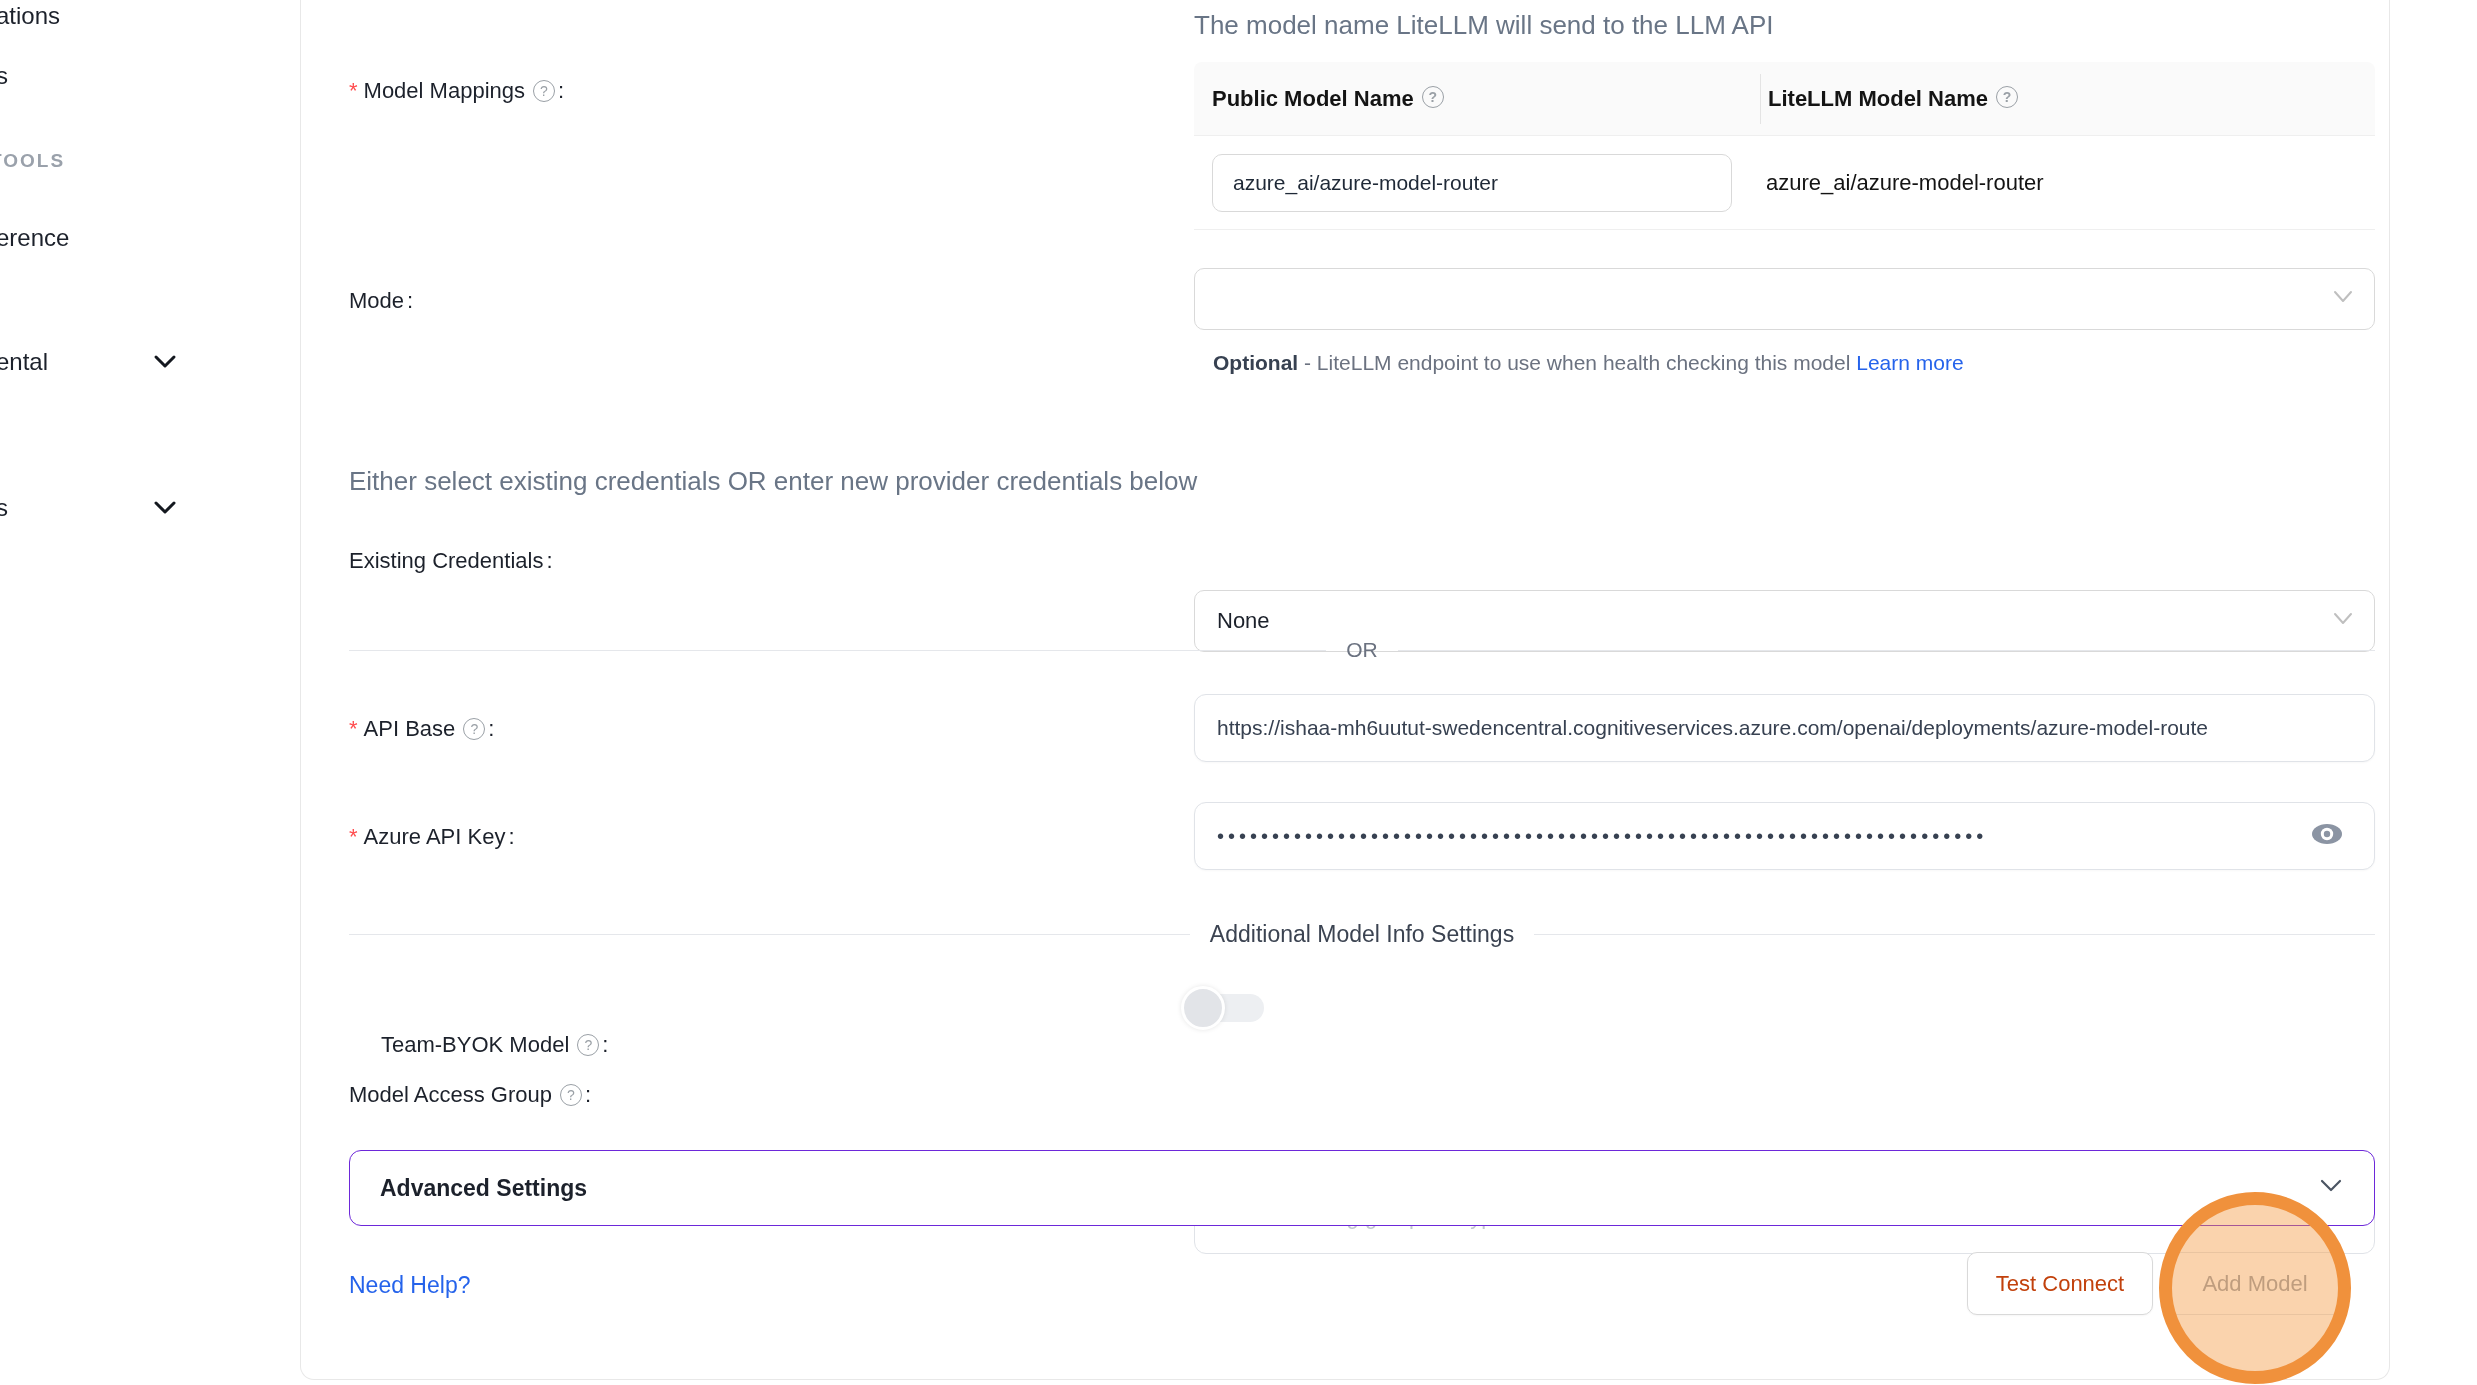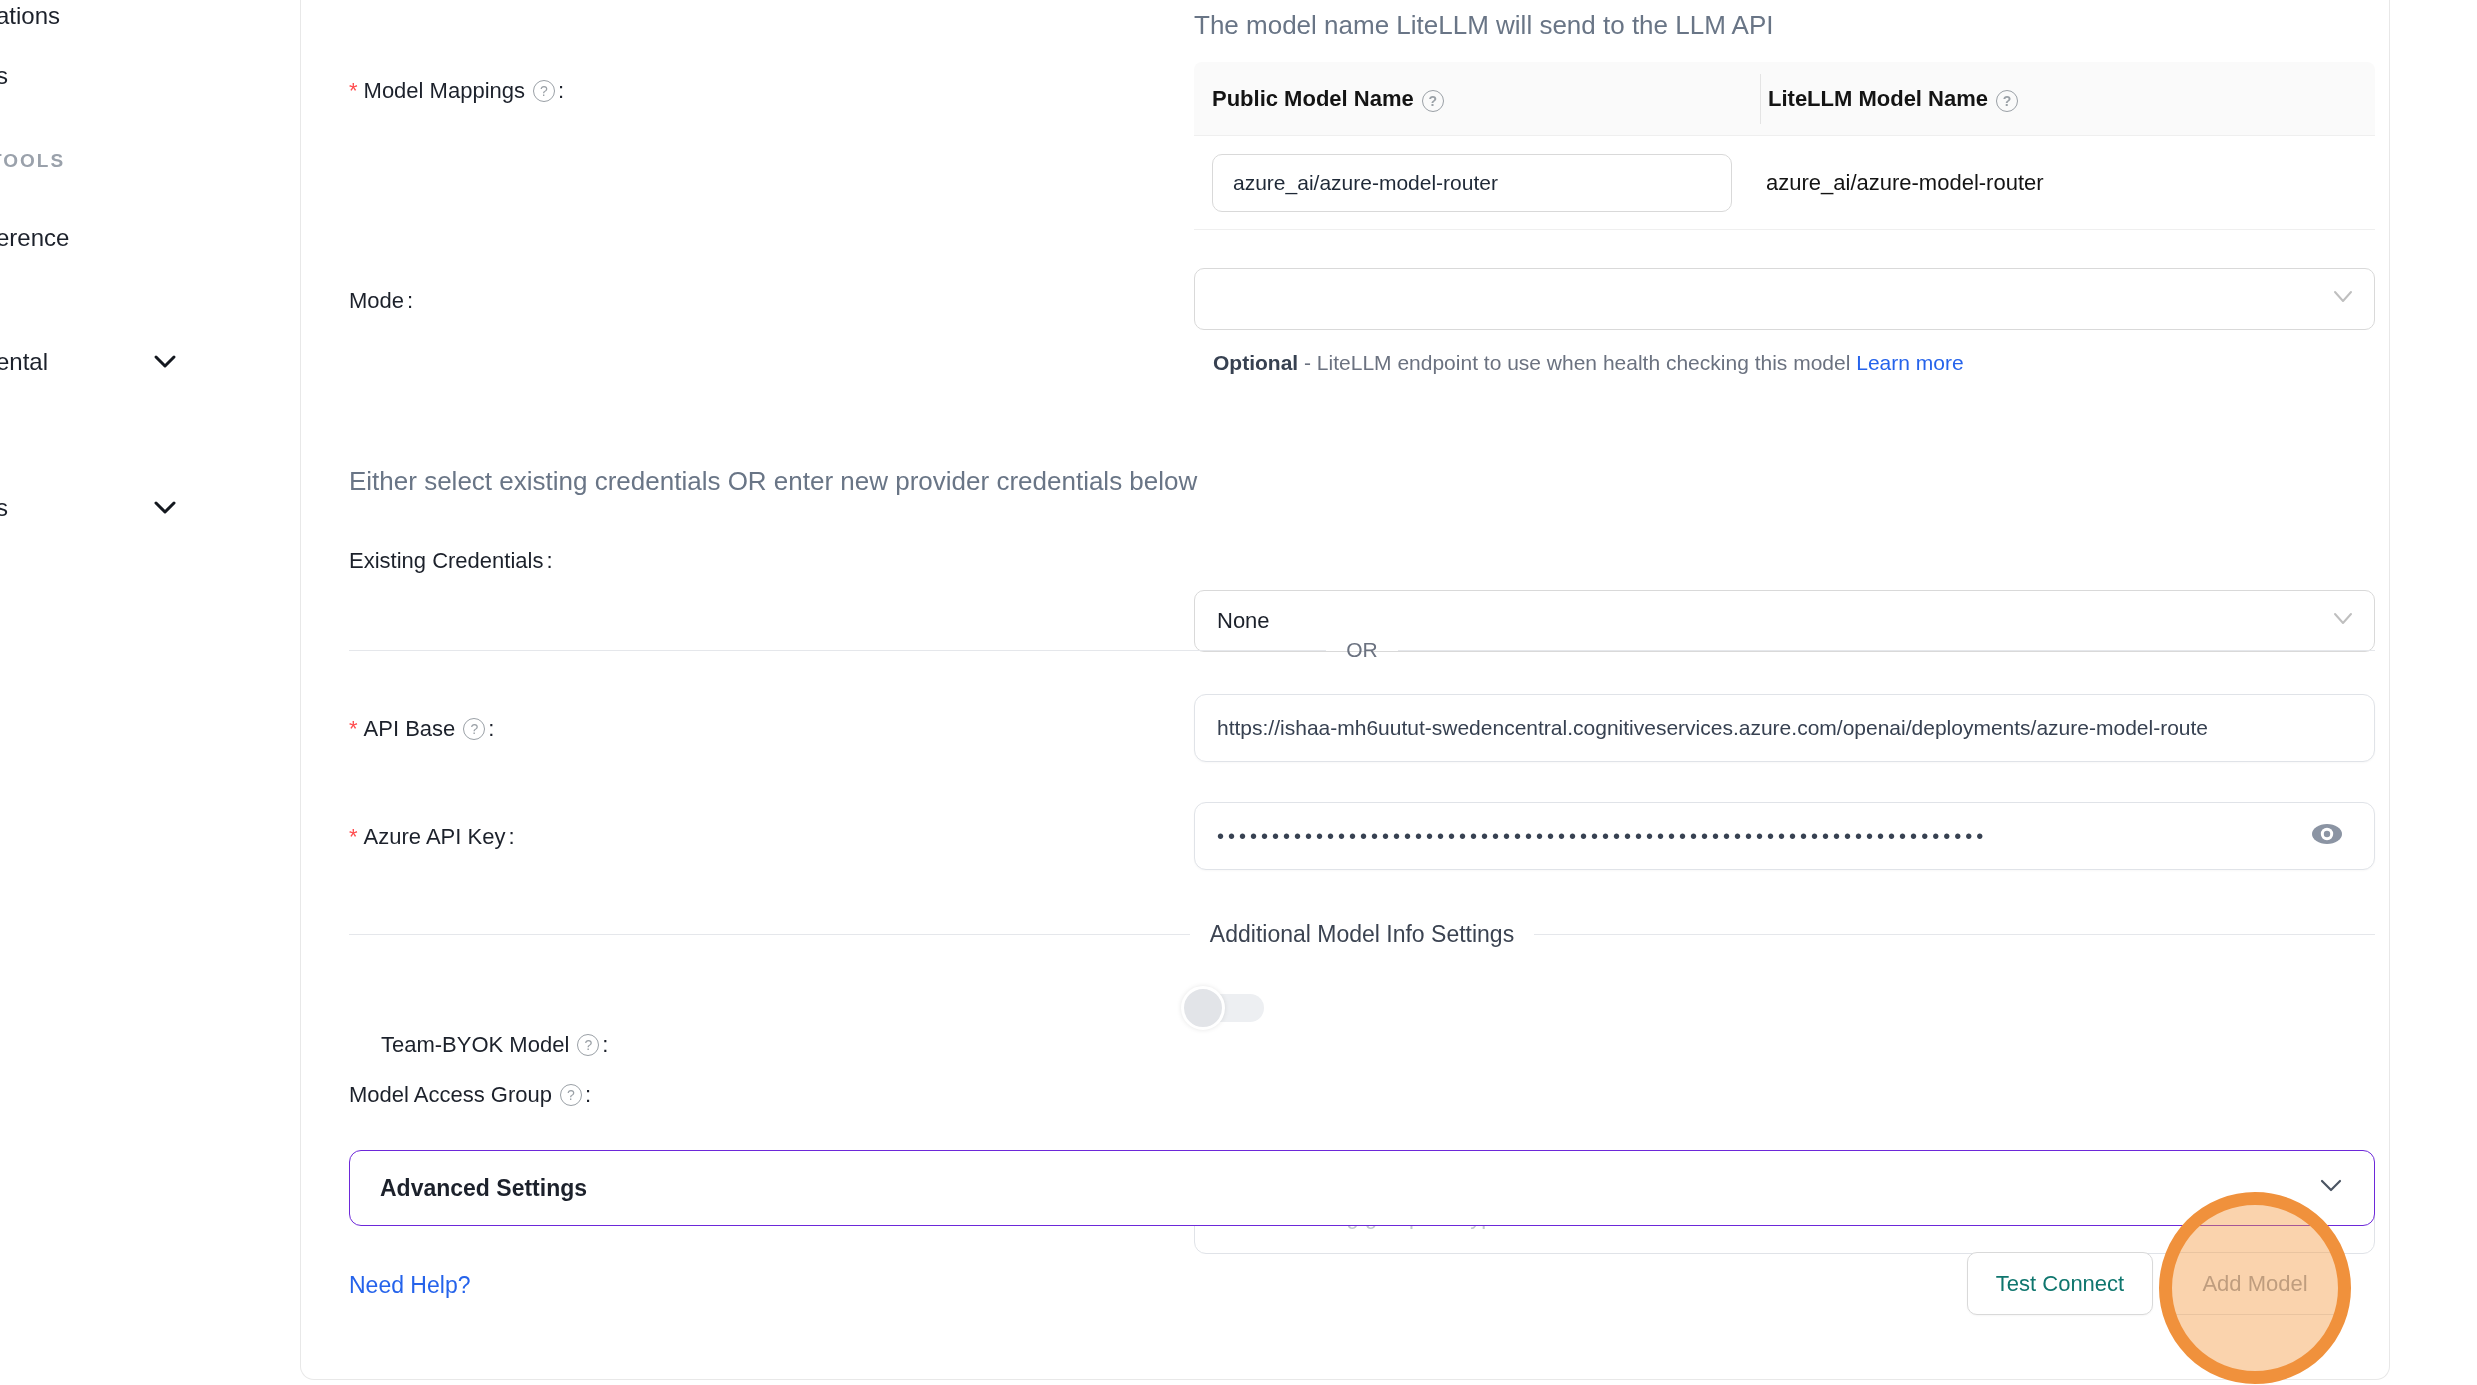--- a/index.html
+++ b/index.html
@@ -34,21 +34,21 @@
   .select .ph { font-size:22px; color:#c0c6cf; }
 
   .tinput { background:#fff; border:1px solid #e0e3e8; border-radius:12px; width:100%; height:100%;
             padding:0 22px; font-size:21px; color:#374151; outline:none;
             font-family:"Liberation Sans", sans-serif; box-shadow:0 1px 2px rgba(0,0,0,0.03); }
 
   
   .mtable { left:1194px; top:62px; width:1181px; }
   .mtable .thead { display:flex; background:#fafafa; height:74px; align-items:center;
                    border-bottom:1px solid #efefef; border-radius:8px 8px 0 0; position:relative; }
-  .mtable .th { font-size:22px; font-weight:700; color:#141414; display:flex; align-items:flex-end; }
+  .mtable .th { font-size:22px; font-weight:700; color:#141414; display:flex; align-items:flex-start; }
   .mtable .coldiv { position:absolute; left:566px; top:12px; height:50px; width:1px; background:#e4e4e4; }
   .mtable .tbody { height:94px; position:relative; border-bottom:1px solid #efefef; }
   .mtable .cellinput { position:absolute; left:18px; top:18px; width:520px; height:58px; }
   .mtable .cellinput input { width:100%; height:100%; border:1px solid #d9d9d9; border-radius:10px;
             padding:0 20px; font-size:21px; color:#1f2937; outline:none;
             font-family:"Liberation Sans", sans-serif; }
   .mtable .celltext { position:absolute; left:572px; top:0; height:94px; display:flex; align-items:center;
             font-size:22px; color:#141414; }
 
   .divider { display:flex; align-items:center; }
@@ -69,21 +69,21 @@
                background:#e2e4e8; border:3px solid #ffffff; box-shadow:0 0 5px rgba(0,0,0,0.10); }
 
   
   .adv { left:349px; top:1150px; width:2026px; height:76px; border:1px solid #6d28d9;
          border-radius:12px; background:#fff; display:flex; align-items:center;
          padding:0 30px; justify-content:space-between; cursor:pointer; }
   .adv .ttl { font-size:23px; font-weight:700; color:#1c212b; }
 
   .btn { display:flex; align-items:center; justify-content:center; border-radius:10px;
          font-size:22px; cursor:pointer; }
-  .btn-default { background:#fff; border:1px solid #d9d9d9; color:#0f766e;
+  .btn-default { background:#fff; border:1px solid #d9d9d9; color:#c2410c;
                  box-shadow:0 1px 2px rgba(0,0,0,0.04); }
   .btn-muted   { background:#fff; border:1px solid #e2e5e9; color:#9aa3af; }
 
   .annot { left:2159px; top:1192px; width:192px; height:192px; border-radius:50%;
            border:13px solid #f0913c; background:rgba(243,150,60,0.42); pointer-events:none; }
 
   .eye { position:absolute; right:28px; top:50%; transform:translateY(-50%); }
 </style>
 </head>
 <body>

